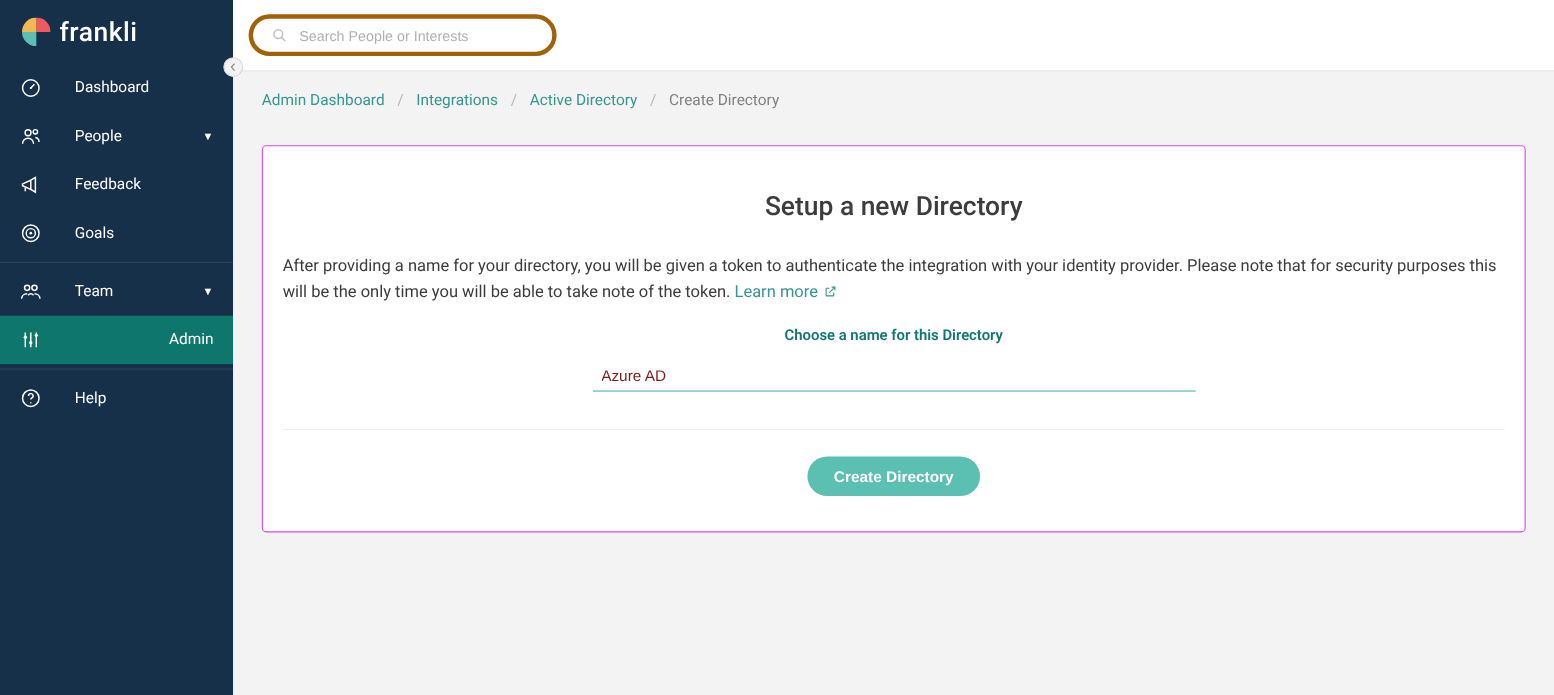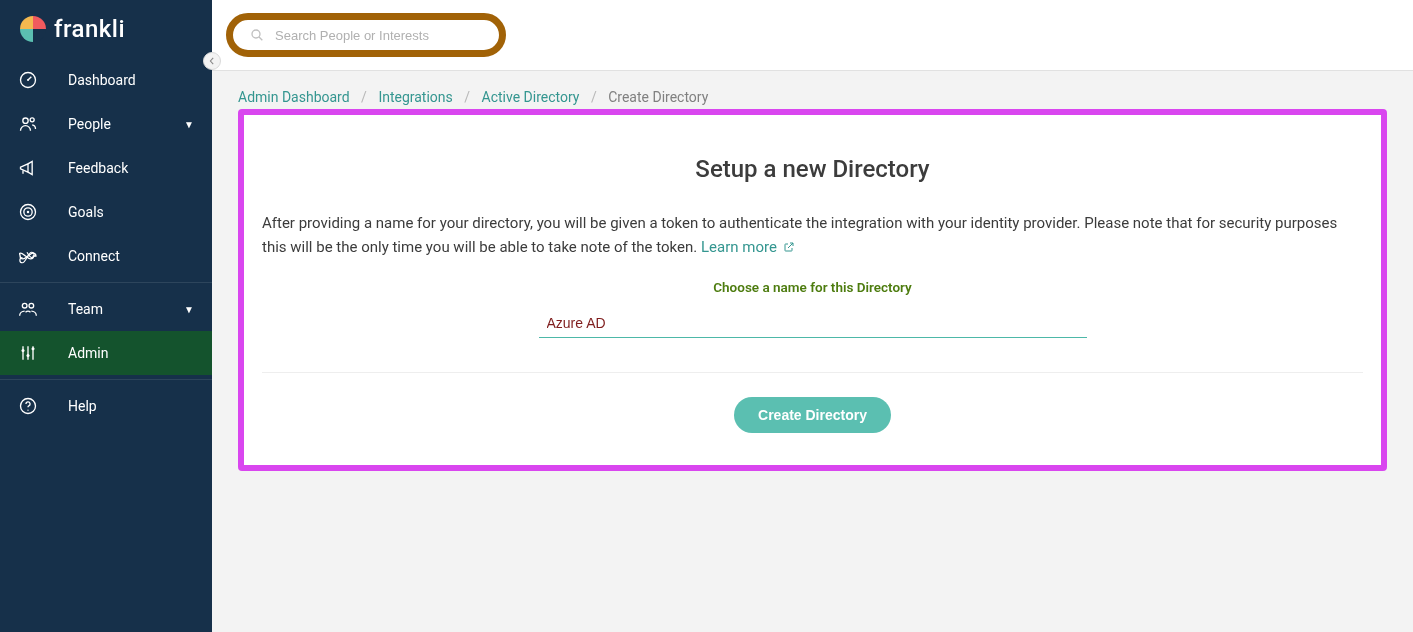--- a/index.html
+++ b/index.html
@@ -39,21 +39,21 @@
     }
     .sidebar-item {
       display: flex;
       align-items: center;
       padding: 12px 18px;
       gap: 30px;
       cursor: pointer;
       font-size: 14px;
       position: relative;
     }
-    .sidebar-item.active { background: #14532d; }
+    .sidebar-item.active { background: #0f766e; text-align: right; }
     .sidebar-icon {
       width: 20px;
       height: 20px;
       display: flex;
       align-items: center;
       justify-content: center;
       flex-shrink: 0;
     }
     .sidebar-icon svg { stroke: #fff; fill: none; stroke-width: 1.6; }
     .sidebar-label { flex: 1; }
@@ -68,21 +68,21 @@
       position: relative;
     }
     .topbar {
       background: #fff;
       border-bottom: 1px solid #e1e1e1;
       padding: 13px 14px;
     }
     .search-wrap {
       width: 280px;
       background: #fff;
-      border: 7px solid #a16207;
+      border: 4px solid #a16207;
       border-radius: 22px;
       padding: 7px 16px;
       display: flex;
       align-items: center;
       gap: 10px;
     }
     .search-wrap svg { stroke: #c0c0c0; fill: none; stroke-width: 2; }
     .search-input {
       border: none;
       outline: none;
@@ -107,29 +107,29 @@
       justify-content: center;
       font-size: 10px;
       color: #888;
       cursor: pointer;
       z-index: 10;
     }
 
     .content { padding: 18px 26px; }
     .breadcrumb {
       font-size: 14px;
-      margin-bottom: 4px;
+      margin-bottom: 33px;
     }
     .breadcrumb .crumb { color: #349690; cursor: pointer; }
     .breadcrumb .crumb.current { color: #808080; cursor: default; }
     .breadcrumb .sep { color: #b8b8b8; margin: 0 8px; }
 
     .card {
       background: #fff;
-      border: 6px solid #d946ef;
+      border: 1px solid #d946ef;
       border-radius: 4px;
       padding: 40px 18px 32px;
     }
     .card-title {
       text-align: center;
       font-size: 24px;
       color: #3c3c3c;
       font-weight: 500;
       margin-bottom: 28px;
     }
@@ -141,21 +141,21 @@
     }
     .learn-more {
       color: #349690;
       text-decoration: none;
       cursor: pointer;
     }
     .learn-more svg { vertical-align: -1px; margin-left: 2px; }
     .field-label {
       text-align: center;
       font-size: 13.5px;
-      color: #4d7c0f;
+      color: #0f766e;
       font-weight: 600;
       margin-bottom: 14px;
     }
     .name-input {
       display: block;
       margin: 0 auto;
       width: 548px;
       border: none;
       border-bottom: 1.5px solid #4db8a8;
       padding: 6px 8px;
@@ -239,29 +239,20 @@
           <circle cx="12" cy="12" r="9"></circle>
           <circle cx="12" cy="12" r="5"></circle>
           <circle cx="12" cy="12" r="1.5" fill="#fff" stroke="none"></circle>
         </svg>
     </span>
     <span class="sidebar-label">Goals</span>
   </div>
 
 
 
-  <div class="sidebar-item">
-    <span class="sidebar-icon">
-      <svg width="20" height="20" viewBox="0 0 24 24">
-          <path d="M6 12c-2 0-3.5 1.5-3.5 3.5S4 19 6 19s4-3.5 6-7 4-7 6-7 3.5 1.5 3.5 3.5S20 12 18 12s-4-3.5-6-7" transform="translate(0 3) scale(0.9)"></path>
-          <path d="M18.5 12c0 2-1.5 3.5-3.5 3.5s-4-2-6-3.5-4-3.5-6-3.5S2.5 10 2.5 12 4 15.5 6 15.5s4-2 6-3.5 4-3.5 6-3.5 3.5 1.5 3.5 3.5z" stroke-width="1.6"></path>
-        </svg>
-    </span>
-    <span class="sidebar-label">Connect</span>
-  </div>
 
   <div class="sidebar-divider"></div>
 
   <div class="sidebar-item">
     <span class="sidebar-icon">
       <svg width="20" height="20" viewBox="0 0 24 24">
           <circle cx="8" cy="8" r="2.8"></circle>
           <circle cx="16" cy="8" r="2.8"></circle>
           <path d="M2 20c0-3 2.5-5.5 6-5.5M22 20c0-3-2.5-5.5-6-5.5M9 16c1-1 2-1.5 3-1.5s2 .5 3 1.5"></path>
         </svg>

